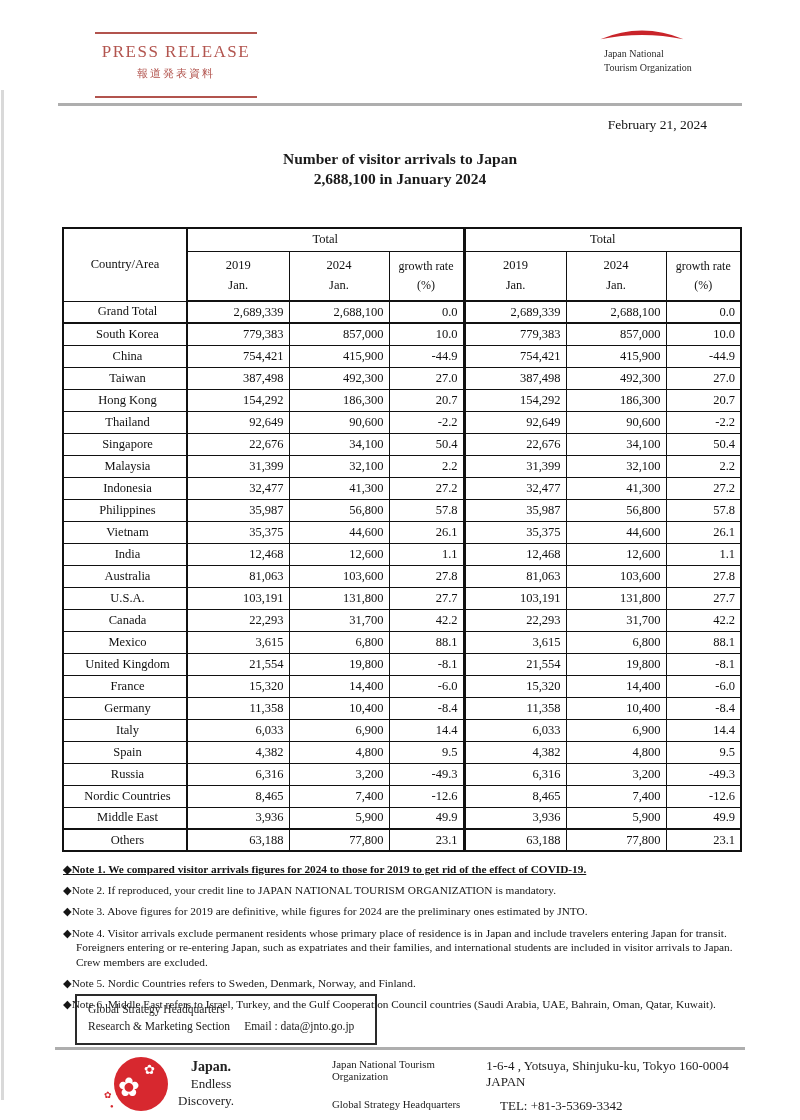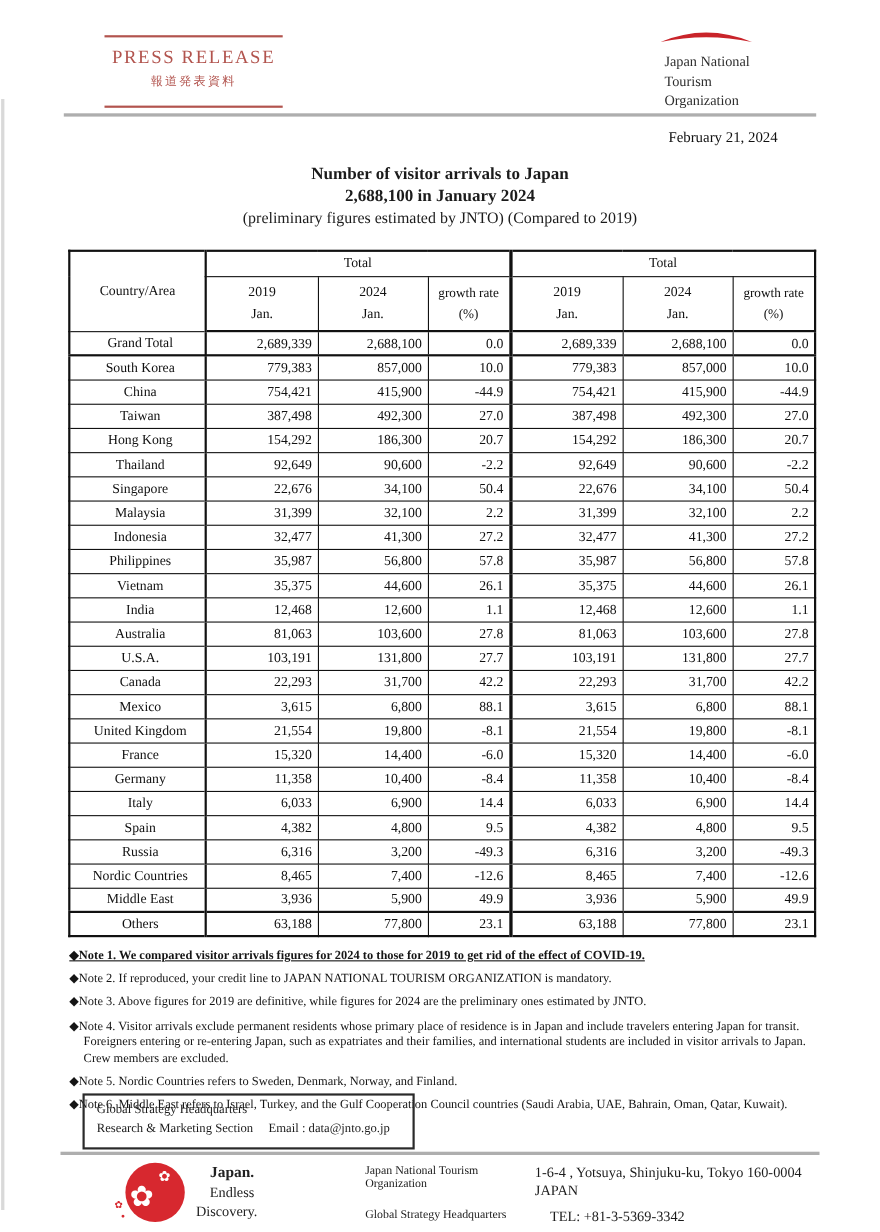--- a/index.html
+++ b/index.html
@@ -12,21 +12,21 @@
   .scan-edge { position:absolute; left:1px; top:90px; width:3px; height:1010px; background:#b9b9b9; opacity:.55; }
 
   
   .header-area { position:absolute; top:26px; left:95px; right:88px; display:flex; justify-content:space-between; }
   .pr-box { width:162px; border-top:2px solid #b2544e; border-bottom:2px solid #b2544e; padding:8px 0 7px; text-align:center; color:#b2544e; margin-top:6px; height:66px; }
   .pr-title { font-size:17px; letter-spacing:1.5px; }
   .pr-sub { font-size:11px; margin-top:4px; letter-spacing:2px; }
   .jnto { width:130px; }
   .jnto-word { font-size:37px; font-weight:bold; line-height:1; color:#111; letter-spacing:0px; }
   .jnto-swoosh { margin:1px 0 2px 16px; }
-  .jnto-org { font-size:13px; line-height:1.35; margin-left:22px; white-space:pre-line; color:#2e2e2e; }
+  .jnto-org { font-size:10px; line-height:1.35; margin-left:22px; white-space:pre-line; color:#2e2e2e; }
 
   .rule1 { position:absolute; top:103px; left:58px; width:684px; border-top:3px solid #aeaeae; }
   .date-line { position:absolute; top:117px; right:93px; font-size:13.5px; color:#111; }
 
   
   .title-block { position:absolute; top:149px; left:0; width:100%; text-align:center; line-height:1.28; }
   .title-bold { font-size:15.5px; font-weight:bold; }
   .title-sub { font-size:14.5px; margin-top:1px; }
 
   
@@ -97,21 +97,20 @@
 Tourism Organization</div>
     </div>
   </div>
 
   <div class="rule1"></div>
   <div class="date-line">February 21, 2024</div>
 
   <div class="title-block">
     <div class="title-bold">Number of visitor arrivals to Japan</div>
     <div class="title-bold">2,688,100 in January 2024</div>
-    <div class="title-sub">(preliminary figures estimated by JNTO) (Compared to 2019)</div>
   </div>
 
   <div class="table-wrap">
     <table class="vtable">
       <colgroup>
         <col style="width:124px">
           <col style="width:102px">
           <col style="width:100px">
           <col style="width:75px">
         <col style="width:102px">

